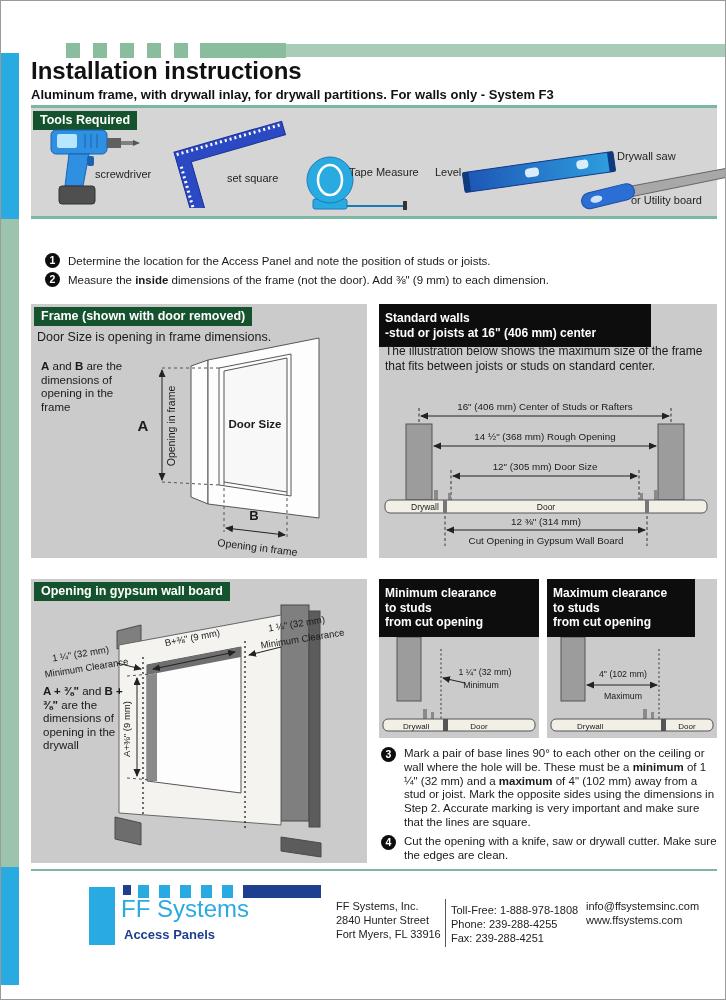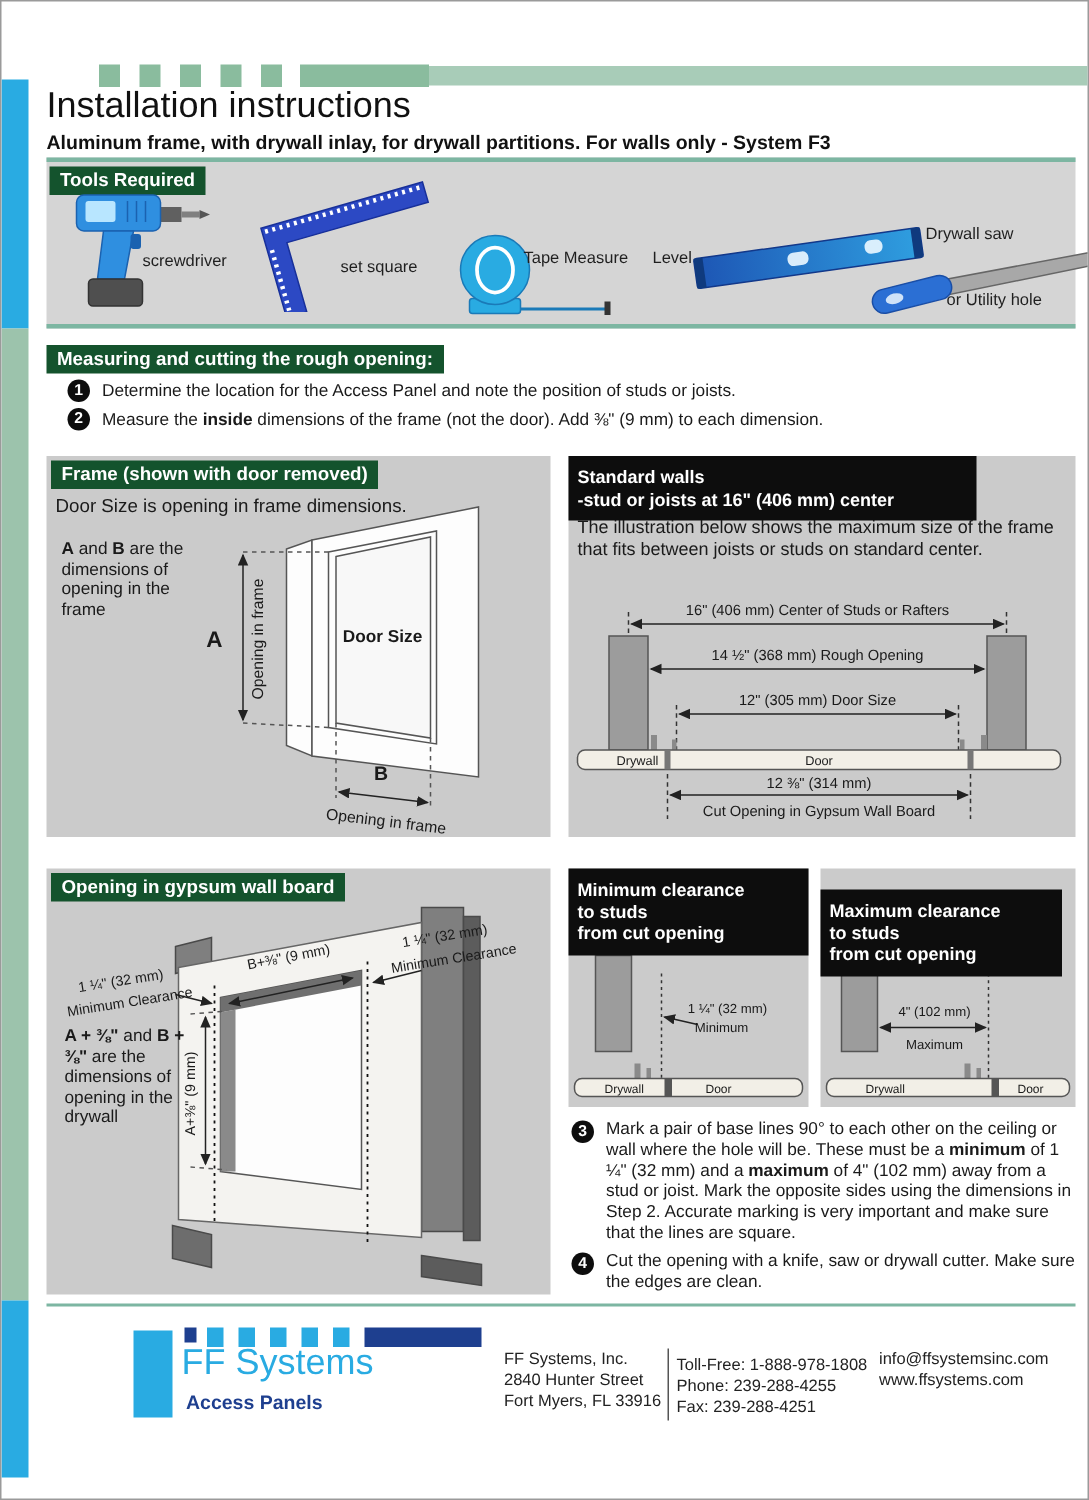--- a/index.html
+++ b/index.html
@@ -32,21 +32,21 @@
   <div class="sq" style="left:119px"></div>
   <div class="sq" style="left:146px"></div>
   <div class="sq" style="left:173px"></div>
   <div class="abs" style="left:199px;top:42px;width:86px;height:15px;background:#8abc9e"></div>
   <div class="abs" style="left:285px;top:43px;width:441px;height:13px;background:#a8ccb8"></div>
 
   <div class="abs" style="left:0;top:52px;width:18px;height:166px;background:#29abe2"></div>
   <div class="abs" style="left:0;top:218px;width:18px;height:648px;background:#9cc3ac"></div>
   <div class="abs" style="left:0;top:866px;width:18px;height:118px;background:#29abe2"></div>
 
-  <div class="abs" style="left:30px;top:56px;font-size:24px;font-weight:normal;color:#111">Installation instructions</div>
+  <div class="abs" style="left:30px;top:56px;font-size:24px;font-weight:bold;color:#111">Installation instructions</div>
   <div class="abs" style="left:30px;top:86px;font-size:13px;font-weight:bold;color:#111">Aluminum frame, with drywall inlay, for drywall partitions. For walls only - System F3</div>
 
   <div class="abs" style="left:30px;top:104px;width:686px;height:114px;background:#d5d5d5;border-top:3px solid #7db6a2;border-bottom:3px solid #7db6a2">
     <div class="bh abs" style="left:2px;top:3px">Tools Required</div>
 
     <svg class="abs" style="left:14px;top:8px" width="96" height="96" viewBox="0 0 96 96">
       <rect x="60" y="22" width="16" height="10" fill="#606060"></rect>
       <rect x="76" y="25" width="12" height="4" fill="#808080"></rect>
       <polygon points="88,24 95,27 88,30" fill="#555"></polygon>
       <rect x="6" y="14" width="56" height="24" rx="5" fill="#2f8fe0" stroke="#1b62b0"></rect>
@@ -96,24 +96,23 @@
     </svg>
 
     <div class="toollabel" style="left:586px;top:42px">Drywall saw</div>
     <svg class="abs" style="left:548px;top:50px" width="168" height="56" viewBox="0 0 168 56">
       <polygon points="42,30 160,8 154,18 46,40" fill="#a8a8a8" stroke="#666"></polygon>
       <g transform="rotate(-14 30 38)">
         <rect x="2" y="30" width="54" height="16" rx="8" fill="#2b6fd4" stroke="#1a4ea6"></rect>
         <ellipse cx="17" cy="38" rx="6" ry="3.5" fill="#cfe2f8"></ellipse>
       </g>
     </svg>
-    <div class="toollabel" style="left:600px;top:86px">or Utility hole</div>
-  </div>
-
-  <div class="bh abs" style="left:30px;top:229px">Measuring and cutting the rough opening:</div>
+    <div class="toollabel" style="left:600px;top:86px">or Utility board</div>
+  </div>
+
   <div class="stepnum abs" style="left:44px;top:252px">1</div>
   <div class="steptext abs" style="left:67px;top:254px;width:620px">Determine the location for the Access Panel and note the position of studs or joists.</div>
   <div class="stepnum abs" style="left:44px;top:271px">2</div>
   <div class="steptext abs" style="left:67px;top:273px;width:620px"><span>Measure the </span><b>inside</b><span> dimensions of the frame (not the door). Add ⅜" (9 mm) to each dimension.</span></div>
 
   <div class="abs panel" style="left:30px;top:303px;width:336px;height:254px">
     <svg class="abs" style="left:0;top:0" width="336" height="254" viewBox="0 0 336 254">
       <defs>
         <marker id="arF" markerWidth="9" markerHeight="9" refX="7" refY="3.5" orient="auto-start-reverse">
           <path d="M0,0 L8,3.5 L0,7 z" fill="#222"></path>
@@ -254,21 +253,21 @@
       <line x1="40" y1="106" x2="110" y2="106" stroke="#222" marker-start="url(#arX)" marker-end="url(#arX)"></line>
       <text x="76" y="98" font-size="8.8" text-anchor="middle">4" (102 mm)</text>
       <text x="76" y="120" font-size="8.8" text-anchor="middle">Maximum</text>
       <rect x="96" y="130" width="4" height="10" fill="#8a8a8a"></rect>
       <rect x="104" y="133" width="3" height="7" fill="#8a8a8a"></rect>
       <rect x="4" y="140" width="162" height="12" rx="5" fill="#f2efe7" stroke="#555"></rect>
       <rect x="114" y="140" width="5" height="12" fill="#555"></rect>
       <text x="30" y="149.5" font-size="8">Drywall</text>
       <text x="140" y="149.5" font-size="8" text-anchor="middle">Door</text>
     </svg>
-    <div class="bh-full abs" style="left:0;top:14px;width:161px">
+    <div class="bh-full abs" style="left:0;top:0;width:148px">
       <div>Maximum clearance</div>
       <div>to studs</div>
       <div>from cut opening</div>
     </div>
   </div>
 
   <div class="stepnum abs" style="left:380px;top:746px">3</div>
   <div class="steptext abs" style="left:403px;top:746px;width:315px"><span>Mark a pair of base lines 90° to each other on the ceiling or wall where the hole will be. These must be a </span><b>minimum</b><span> of 1 ¼" (32 mm) and a </span><b>maximum</b><span> of 4" (102 mm) away from a stud or joist. Mark the opposite sides using the dimensions in Step 2. Accurate marking is very important and make sure that the lines are square.</span></div>
   <div class="stepnum abs" style="left:380px;top:834px">4</div>
   <div class="steptext abs" style="left:403px;top:834px;width:315px">Cut the opening with a knife, saw or drywall cutter. Make sure the edges are clean.</div>

